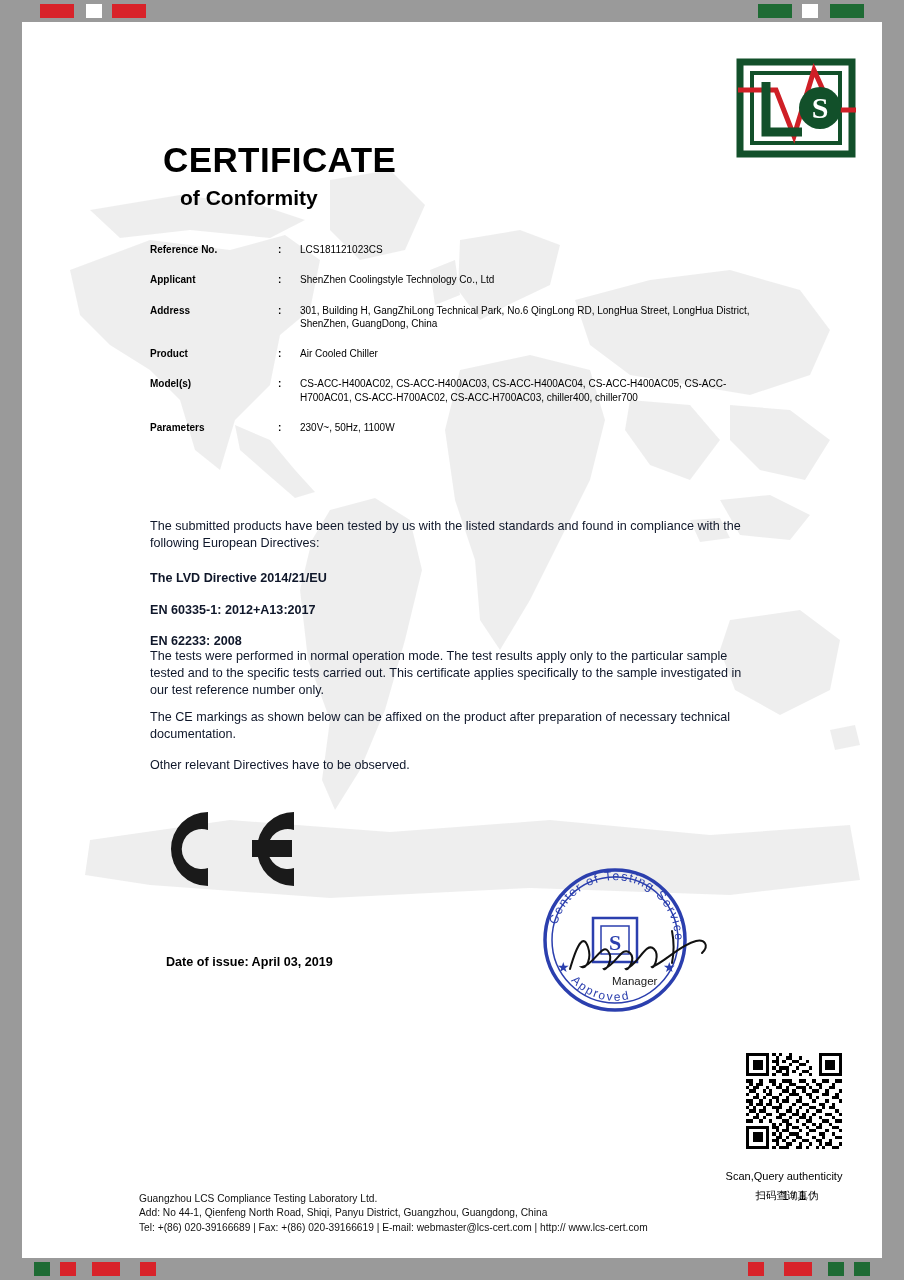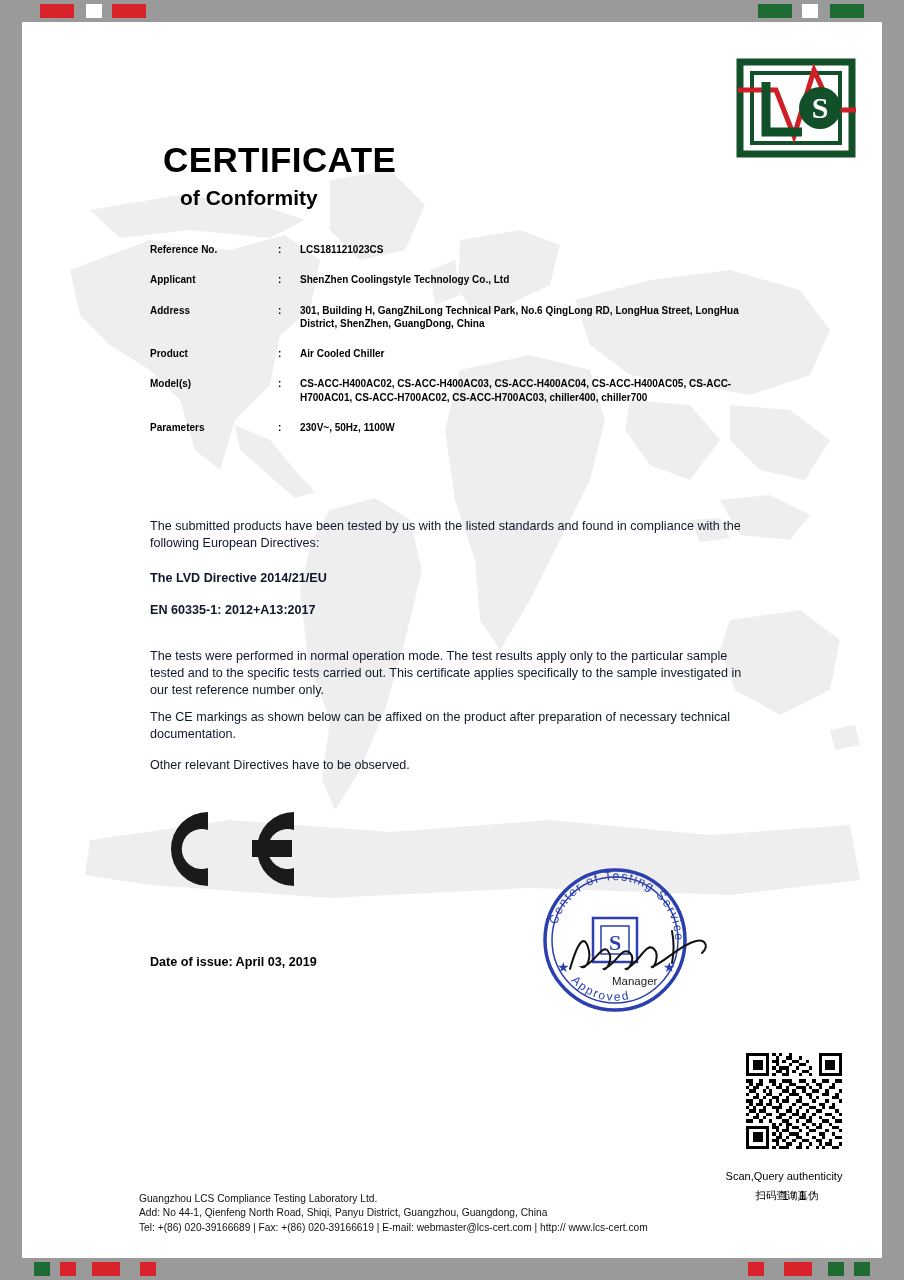--- a/index.html
+++ b/index.html
@@ -97,21 +97,21 @@
     width: 128px;
     font-weight: bold;
     flex: 0 0 128px;
   }
   .fcolon {
     width: 22px;
     flex: 0 0 22px;
     font-weight: bold;
   }
   .fvalue {
-    font-weight: bold;
+    font-weight: normal;
     flex: 1;
   }
 
   
   .body-text {
     position: absolute;
     left: 150px;
     width: 600px;
     font-size: 12.6px;
     line-height: 1.36;
@@ -126,21 +126,21 @@
     position: absolute;
     left: 152px;
     top: 806px;
     width: 150px;
     height: 86px;
   }
 
   
   .date {
     position: absolute;
-    left: 150px;
+    left: 166px;
     top: 955px;
     font-size: 12.6px;
     font-weight: bold;
     color: #000;
   }
 
   
   .stamp {
     position: absolute;
     left: 535px;
@@ -320,20 +320,21 @@
   <div class="body-text" style="top:518px;">
     <p>The submitted products have been tested by us with the listed standards and found in compliance with the following European Directives:</p>
   </div>
 
   <div class="body-text" style="top:570px;">
     <p class="bold">The LVD Directive 2014/21/EU</p>
   </div>
 
   <div class="body-text" style="top:602px;">
     <p class="std">EN 60335-1: 2012+A13:2017</p>
+    <p class="std">EN 62233: 2008</p>
   </div>
 
   <div class="body-text" style="top:709px;">
     <p>The CE markings as shown below can be affixed on the product after preparation of necessary technical documentation.</p>
   </div>
 
   <div class="body-text" style="top:648px;">
     <p>The tests were performed in normal operation mode. The test results apply only to the particular sample tested and to the specific tests carried out. This certificate applies specifically to the sample investigated in our test reference number only.</p>
   </div>
 

